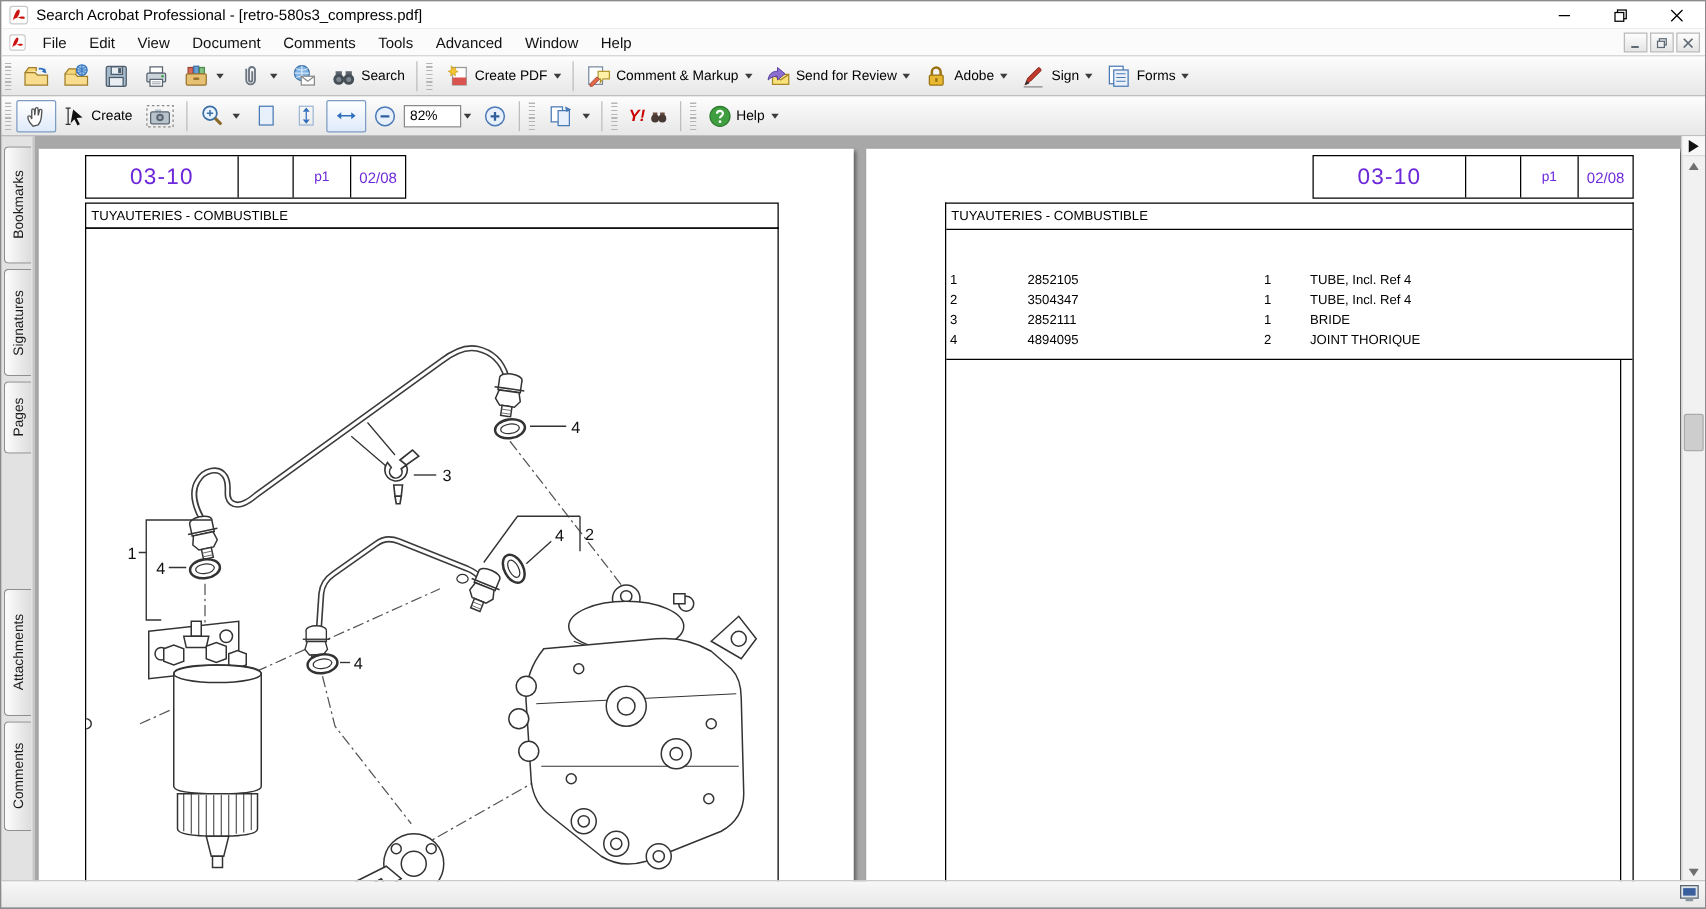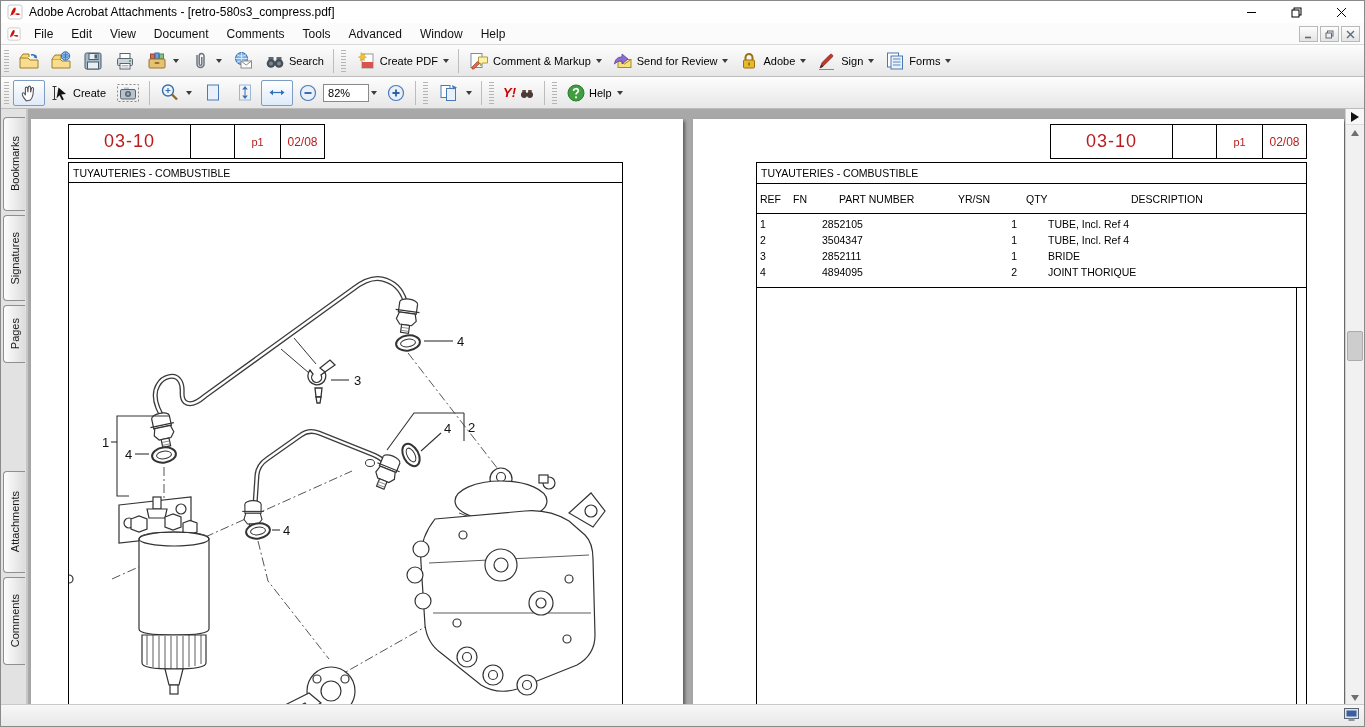--- a/index.html
+++ b/index.html
@@ -47,21 +47,21 @@
     border-radius:4px 0 0 4px; background:linear-gradient(90deg,#fdfdfd,#dcdcdc);
     display:flex; align-items:center; justify-content:center; }
   .vtab span { writing-mode:vertical-rl; transform:rotate(180deg); font-size:11px; color:#1a1a1a; }
   #docarea { position:relative; flex:1; background:#a8a8a8; overflow:hidden; }
   .page { position:absolute; top:10px; width:651px; height:600px; background:#fff;
     box-shadow:2px 2px 3px rgba(0,0,0,.45); }
   #page-left { left:3px; width:652px; }
   #page-right { left:665px; }
   
   .hdr-table { position:absolute; top:5px; height:35px; display:flex; border:1px solid #000; }
-  .hdr-cell { border-left:1px solid #000; display:flex; align-items:center; justify-content:center; color:#b91c1c; }
+  .hdr-cell { border-left:1px solid #000; display:flex; align-items:center; justify-content:center; color:#6d28d9; }
   .hdr-cell:first-child { border-left:none; }
   .hdr-code { width:121px; font-size:18px; letter-spacing:1px; }
   .hdr-blank { width:44px; }
   .hdr-sheet { width:46px; font-size:11px; }
   .hdr-rev { width:44px; font-size:12px; }
   .section-bar { position:absolute; height:21px; border:1px solid #000; display:flex; align-items:center;
     padding-left:4px; font-size:10.5px; color:#000; }
   
   #diagram-box { position:absolute; left:37px; top:63px; width:555px; height:537px;
     border:1px solid #000; border-bottom:none; }
@@ -105,21 +105,21 @@
 
 <div id="app">
 
   <div id="titlebar">
     <span>
       <svg width="16" height="16" viewBox="0 0 16 16">
           <rect x="1" y="1" width="14" height="14" rx="2" fill="#fff" stroke="#c9c9c9"></rect>
           <path d="M3.2 12.5C4.6 6.5 6.6 3.5 8 3.5c1.5 0 1 4.5-2.2 7.2 3-1.6 6.4-2 7-.8.5 1-1.4 1.6-4 .6-2-.7-4.3 0-5.6 2z" fill="#cc1111"></path>
         </svg>
     </span>
-    <span class="title">Adobe Acrobat Attachments - [retro-580s3_compress.pdf]</span>
+    <span class="title">Search Acrobat Professional - [retro-580s3_compress.pdf]</span>
     <div class="win-controls">
       <div class="win-btn">
           <svg width="11" height="11" viewBox="0 0 11 11">
             <path d="M1 5.5h9" stroke="#000" stroke-width="1"></path>
           </svg>
         </div>
       <div class="win-btn">
           <svg width="11" height="11" viewBox="0 0 11 11">
             <rect x="3" y="1" width="7" height="7" fill="none" stroke="#000"></rect>
             <rect x="1" y="3" width="7" height="7" fill="#fff" stroke="#000"></rect>
@@ -614,28 +614,20 @@
       <div class="page" id="page-right">
         <div class="hdr-table" style="left:357px;">
           <div class="hdr-cell hdr-code">03-10</div>
           <div class="hdr-cell hdr-blank"></div>
           <div class="hdr-cell hdr-sheet">p1</div>
           <div class="hdr-cell hdr-rev">02/08</div>
         </div>
 
         <div id="parts-box">
           <div id="parts-title">TUYAUTERIES - COMBUSTIBLE</div>
-          <div id="parts-headers">
-            <span class="h-ref">REF</span>
-            <span class="h-fn">FN</span>
-            <span class="h-part">PART NUMBER</span>
-            <span class="h-yrsn">YR/SN</span>
-            <span class="h-qty">QTY</span>
-            <span class="h-desc">DESCRIPTION</span>
-          </div>
           <div id="parts-rows">
             <div class="prow" style="top:4px;">
               <span class="c-ref">1</span>
               <span class="c-fn"></span>
               <span class="c-part">2852105</span>
               <span class="c-yrsn"></span>
               <span class="c-qty">1</span>
               <span class="c-desc">TUBE, Incl. Ref 4</span>
             </div>
             <div class="prow" style="top:20px;">

